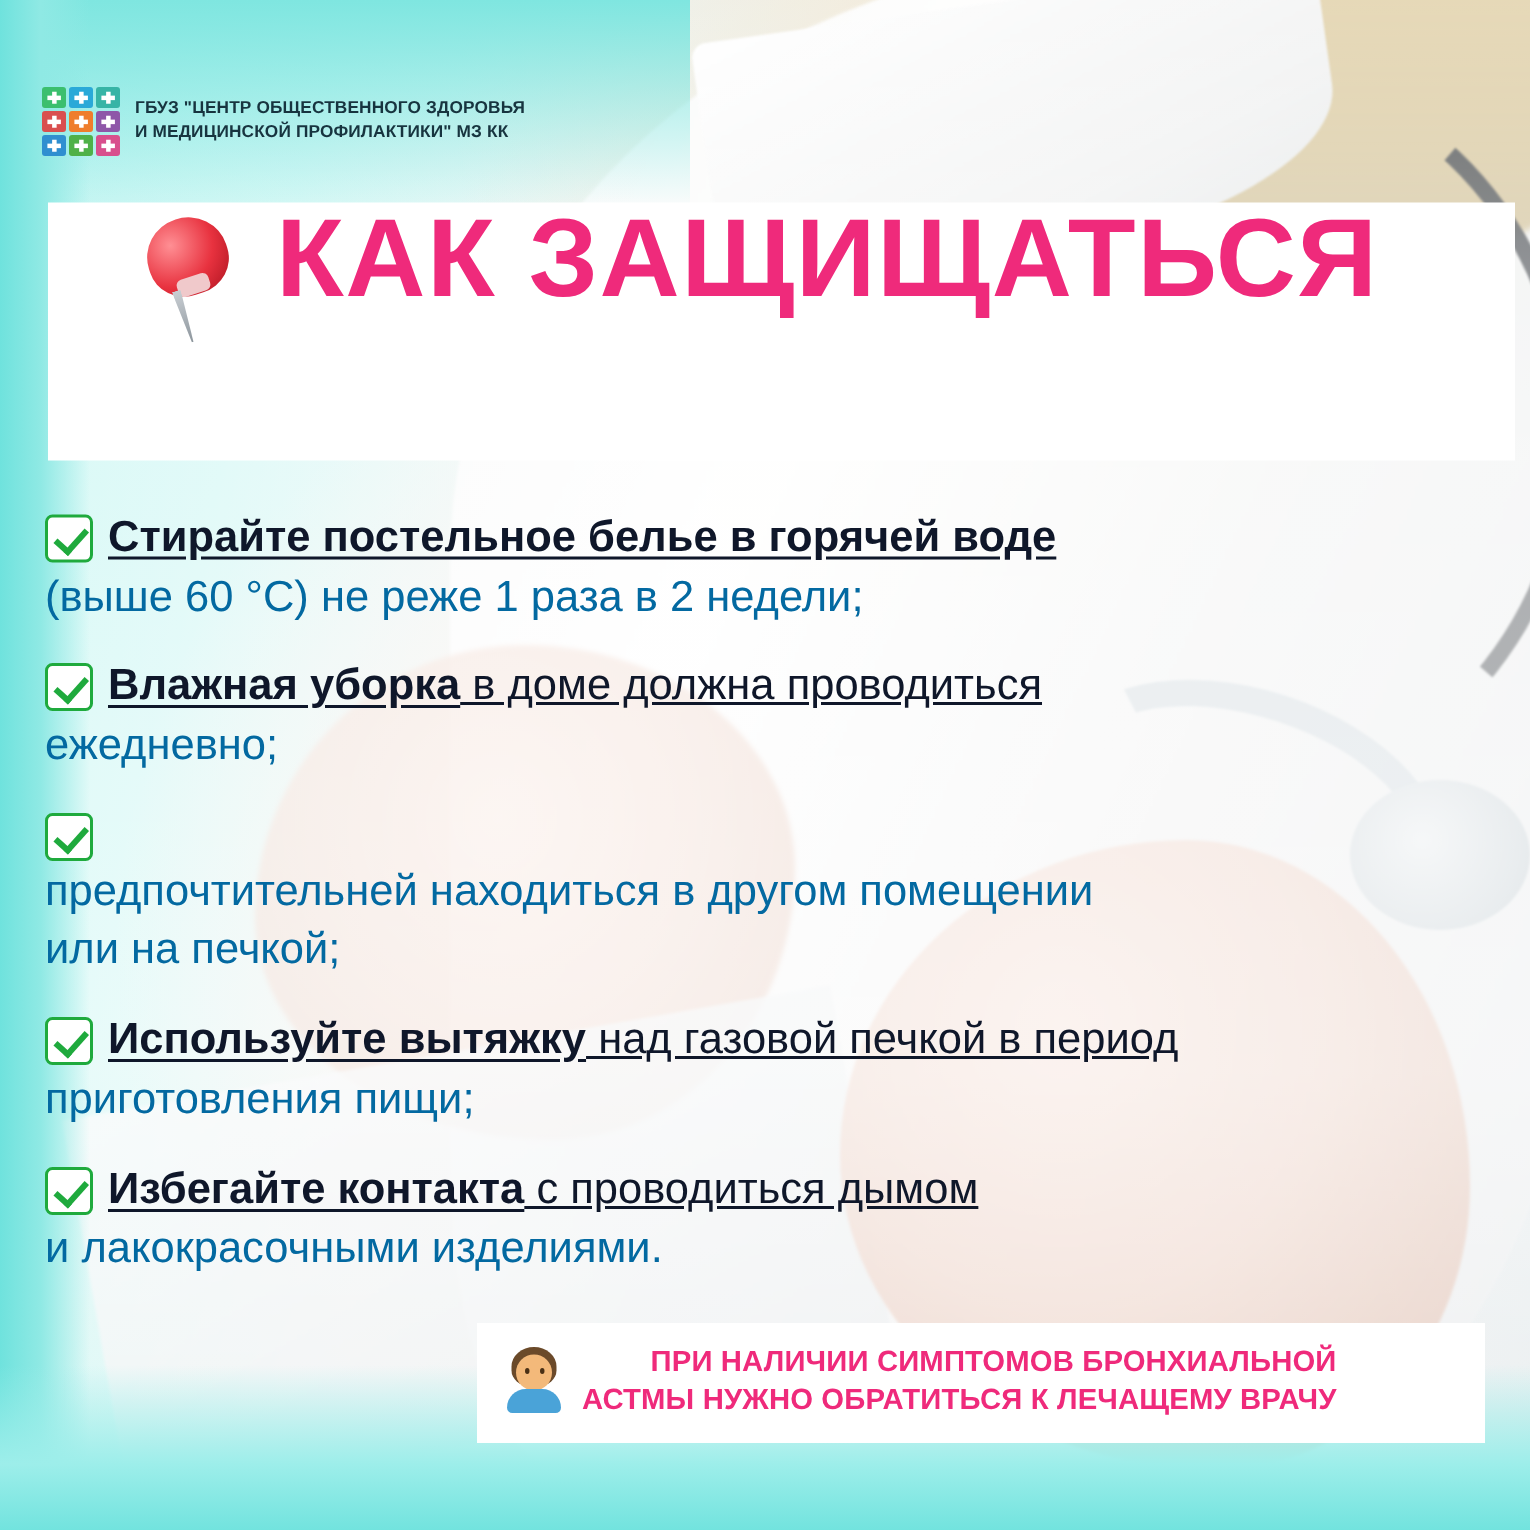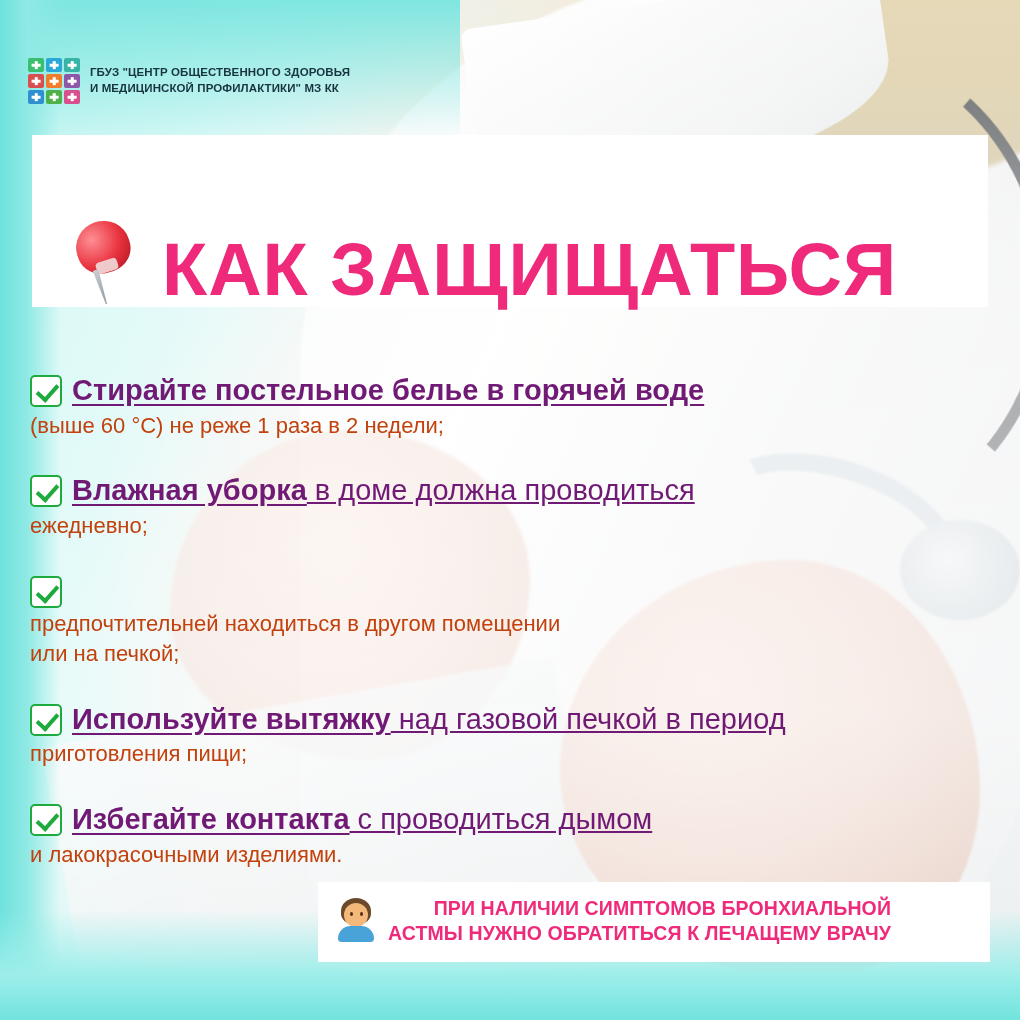--- a/index.html
+++ b/index.html
@@ -196,22 +196,23 @@
     max-width: 300px;
   }
 
   
   .title-band {
     position: absolute;
     left: 32px; top: 135px;
     width: 956px; height: 172px;
     background: #ffffff;
     display: flex;
-    align-items: flex-end;
+    align-items: flex-start;
     z-index: 6;
+    padding-left: 22px;
   }
   .pin {
     position: relative;
     width: 92px; height: 96px;
     margin-left: 28px;
     flex: none;
   }
   .pin .pin-head {
     position: absolute;
     left: 16px; top: 10px;
@@ -252,23 +253,22 @@
     left: 30px; top: 340px;
     width: 940px;
     z-index: 6;
   }
   .item {
     margin-bottom: 22px;
   }
   .line {
     display: block;
     font-size: 29px;
-    color: #701a75;
+    color: #0f172a;
     line-height: 1.3;
-    margin-top: 32px;
   }
   .line.first {
     display: flex;
     align-items: flex-start;
     gap: 10px;
   }
   .check {
     flex: none;
     width: 32px; height: 32px;
     margin-top: 3px;
@@ -291,22 +291,22 @@
     font-weight: bold;
     text-decoration: underline;
     text-underline-offset: 4px;
   }
   .rest {
     font-weight: normal;
     text-decoration: underline;
   }
   .cont {
     display: block;
-    font-size: 22px;
-    color: #c2410c;
+    font-size: 29px;
+    color: #0369a1;
     line-height: 1.3;
     margin-top: 2px;
   }
 
   
   .footer {
     position: absolute;
     left: 318px; bottom: 58px;
     width: 672px;
     background: #ffffff;

